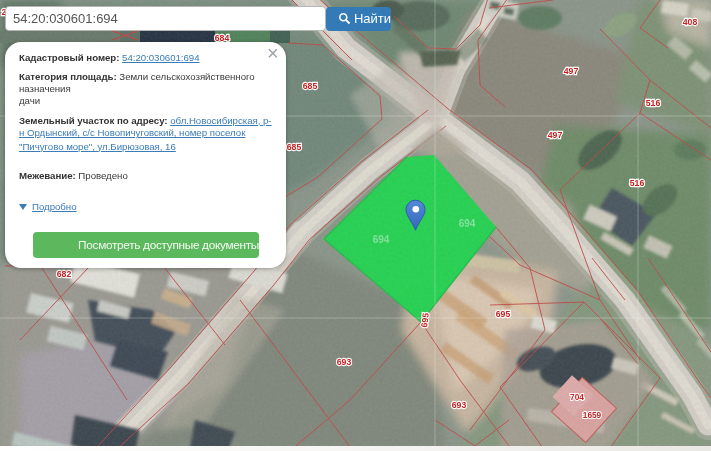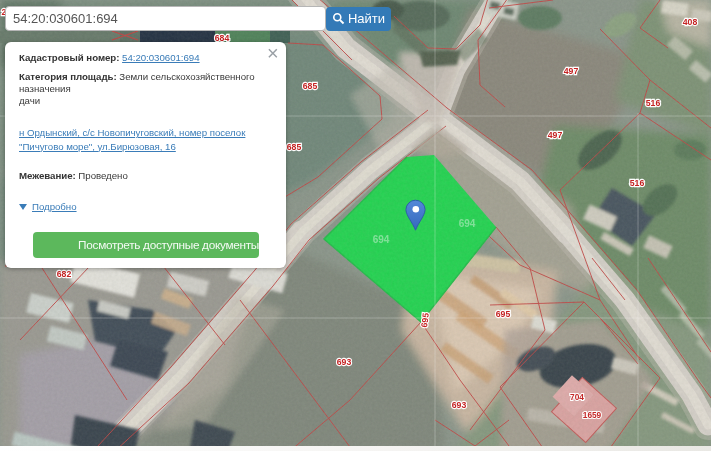--- a/index.html
+++ b/index.html
@@ -1,19 +1,19 @@
 <!DOCTYPE html>
 <html><head><meta charset="utf-8"><style>
 html,body{margin:0;padding:0;width:711px;height:451px;overflow:hidden;font-family:"Liberation Sans",sans-serif;background:#fff}
 #stage{position:relative;width:711px;height:451px;overflow:hidden}
 #mapsvg{position:absolute;left:0;top:0}
 #searchbox{position:absolute;left:5px;top:6px;width:312px;height:23px;background:#fff;border:1px solid #b6b6b6;border-radius:4px;padding-left:7px;font-size:13px;color:#555;line-height:24px}
-#findbtn{position:absolute;left:326px;top:7px;width:65px;height:24px;background:#337ab7;border-radius:4px;color:#fff;font-size:13px;text-align:center;line-height:24px}
+#findbtn{position:absolute;left:326px;top:7px;width:65px;height:24px;background:#337ab7;border-radius:4px;color:#fff;font-size:13px;text-align:right;line-height:24px}
 #findbtn svg{vertical-align:-2px;margin-right:3px}
-#panel{position:absolute;left:5px;top:42px;width:281px;height:226px;background:#fff;border-radius:6px;box-shadow:0 1px 4px rgba(0,0,0,.3);font-size:9.7px;color:#3a3a3a;letter-spacing:-0.04px}
+#panel{position:absolute;left:5px;top:42px;width:281px;height:226px;background:#fff;border-radius:16px;box-shadow:0 1px 4px rgba(0,0,0,.3);font-size:9.7px;color:#3a3a3a;letter-spacing:-0.04px}
 #panel .ln{position:absolute;left:14px;white-space:nowrap;line-height:10px}
 #panel b{font-weight:bold;color:#333}
 #panel a{color:#3a7cb8;text-decoration:underline}
 #closex{position:absolute;left:267px;top:42px;font-size:20px;color:#9aa0a6;font-weight:normal}
 #greenbtn{position:absolute;left:28px;top:190px;width:226px;height:26px;background:#5cb85c;border-radius:4px;color:#f4faf4;font-size:11.8px;letter-spacing:-0.3px;text-align:right;line-height:26px}
 #tri{display:inline-block;width:0;height:0;border-left:4.5px solid transparent;border-right:4.5px solid transparent;border-top:6px solid #3a7cb8;margin-right:5px}
 #botstrip{position:absolute;left:0;top:446px;width:711px;height:5px;background:linear-gradient(to right,#ffffff,#f4f3f1 60%,#e9e8e4)}
 .lbl{font-weight:bold;font-size:8.7px;fill:#c42222;stroke:#ffffff;stroke-width:2.3px;paint-order:stroke;text-anchor:middle}
 .lbl2{font-weight:bold;font-size:8.3px;fill:#c42828;stroke:#ffffff;stroke-width:2.1px;paint-order:stroke;text-anchor:middle}
 .g694{font-weight:bold;font-size:10px;fill:#ffffff;opacity:.42;text-anchor:middle}
@@ -246,20 +246,21 @@
 <div id="searchbox">54:20:030601:694</div>
 <div id="findbtn"><svg width="13" height="13" viewBox="0 0 16 16">
         <circle cx="6.5" cy="6.5" r="4.3" fill="none" stroke="#fff" stroke-width="2"></circle>
         <line x1="10" y1="10" x2="14.2" y2="14.2" stroke="#fff" stroke-width="2.4"></line>
       </svg>Найти</div>
 <div id="panel">
 <div class="ln" style="top:11.0px"><b>Кадастровый номер:</b> <a>54:20:030601:694</a></div>
 <div class="ln" style="top:29.6px"><b>Категория площадь:</b> Земли сельскохозяйственного</div>
 <div class="ln" style="top:42.2px">назначения</div>
 <div class="ln" style="top:54.0px">дачи</div>
+<div class="ln" style="top:73.7px"><b>Земельный участок по адресу:</b> <a>обл.Новосибирская, р-</a></div>
 <div class="ln" style="top:86.3px"><a>н Ордынский, с/с Новопичуговский, номер поселок</a></div>
 <div class="ln" style="top:99.8px"><a>"Пичугово море", ул.Бирюзовая, 16</a></div>
 <div class="ln" style="top:129px"><b>Межевание:</b> Проведено</div>
 <div class="ln" style="top:160.0px"><span id="tri"></span><a>Подробно</a></div>
 <div id="greenbtn">Посмотреть доступные документы</div>
 </div>
 <div id="closex">×</div>
 </div>
 
 </body></html>

